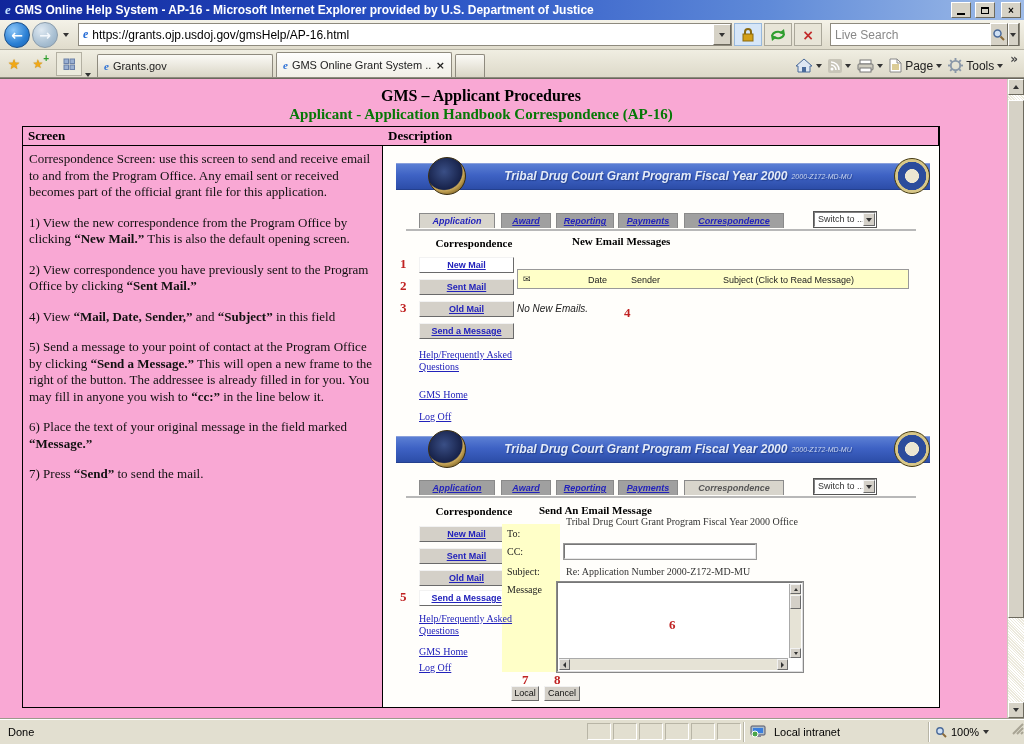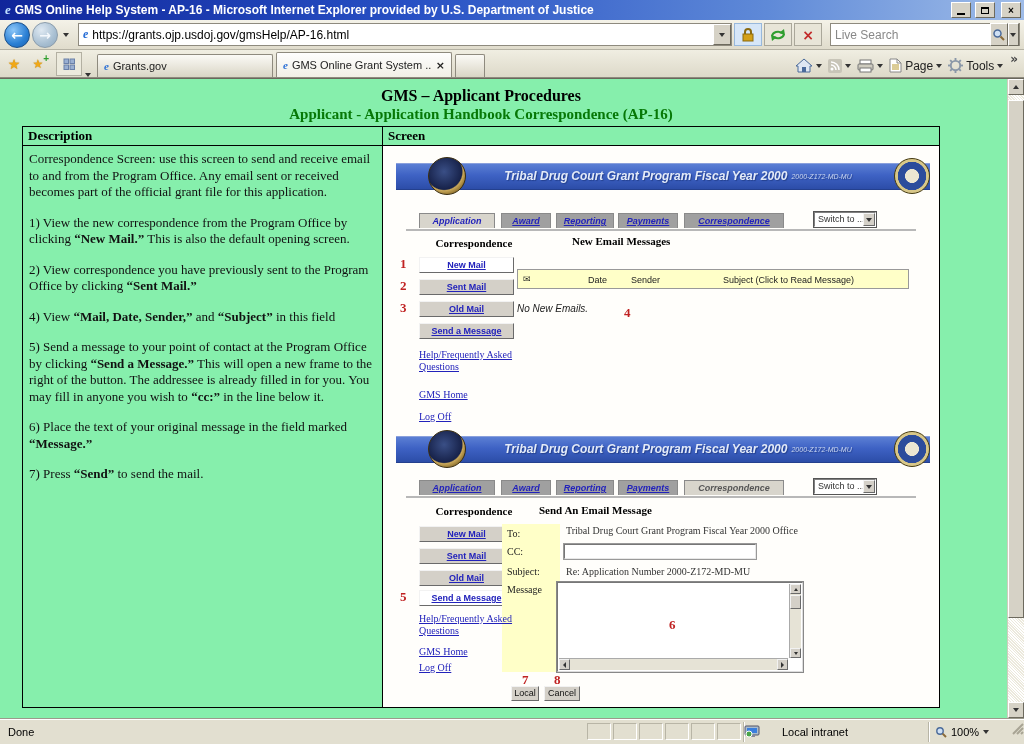--- a/index.html
+++ b/index.html
@@ -60,21 +60,21 @@
   .tab .tab-label { flex:1; white-space:nowrap; overflow:hidden; }
   .tab .tab-close { font:bold 11px "DejaVu Sans",sans-serif; color:#222; }
   .tab-stub { width:30px; height:23px; margin-left:3px; background:linear-gradient(#fbfaf6,#d9d5c5);
     border:1px solid #8e8a7e; border-bottom:none; border-radius:2px 2px 0 0; }
   .tr-spacer { flex:1; }
   .cmd { display:flex; align-items:center; gap:2px; padding:0 3px 4px 0; }
   .cmd-item { display:flex; align-items:center; gap:3px; padding:0 2px; font:12px "Liberation Sans",sans-serif; color:#222; }
   .chevron { font:bold 12px "DejaVu Sans",sans-serif; color:#444; align-self:flex-start; padding:2px 4px 0 2px; }
 
   
-  .viewport { position:relative; height:640px; flex:0 0 640px; background:#86efac; border-top:1px solid #6a675c; }
+  .viewport { position:relative; height:640px; flex:0 0 640px; background:#f9a8d4; border-top:1px solid #6a675c; }
   .helppage { position:absolute; left:0; top:0; right:17px; bottom:0; overflow:hidden; }
   .page-title { text-align:center; width:918px; margin:8px 0 0 22px; font:bold 16px "Liberation Serif",serif; color:#000; }
   .page-subtitle { text-align:center; width:918px; margin:1px 0 3px 22px; font:bold 15px "Liberation Serif",serif; color:#067806; }
   .helptable { margin-left:22px; width:918px; border:1px solid #000; display:grid; grid-template-columns:360px 1fr; }
   .th-cell { font:bold 13px "Liberation Serif",serif; padding:1px 5px; border-bottom:1px solid #000; }
   .th-cell.first { border-right:1px solid #000; }
   .desc-cell { border-right:1px solid #000; padding:5px 6px 4px 6px; }
   .desc-cell p { margin:0 0 14px; font:13px/16.5px "Liberation Serif",serif; color:#111; }
   .screen-cell { position:relative; background:#fffefb; }
 
@@ -131,21 +131,21 @@
   .vs-btn { position:absolute; left:0; width:16px; height:16px; background:#d6d2c6; border:1px solid;
     border-color:#fff #6d6a5e #6d6a5e #fff; display:flex; align-items:center; justify-content:center; }
   .vs-thumb { position:absolute; left:0; width:16px; top:21px; height:518px; background:#d6d2c6; border:1px solid;
     border-color:#fff #6d6a5e #6d6a5e #fff; }
 
   
   .statusbar { height:26px; flex:0 0 26px; display:flex; align-items:center; background:#e2dfd0;
     border-top:1px solid #9c9a8c; box-shadow:inset 0 1px 0 #fff; font:11px "Liberation Sans",sans-serif; color:#000; }
   .sb-done { flex:1; padding-left:8px; }
   .sb-seg { width:24px; height:17px; border:1px solid; border-color:#b8b5a6 #fff #fff #b8b5a6; margin-right:2px; }
-  .sb-zone { width:185px; height:20px; display:flex; align-items:center; gap:22px; 
+  .sb-zone { width:185px; height:20px; display:flex; align-items:center; gap:8px; padding-left:6px;
     border-left:1px solid #b8b5a6; box-shadow:inset 1px 0 0 #fff; }
   .sb-zoom { width:80px; height:20px; display:flex; align-items:center; gap:4px; padding-left:6px;
     border-left:1px solid #b8b5a6; box-shadow:inset 1px 0 0 #fff; }
   .sb-grip { width:16px; height:100%; }
 </style>
 </head>
 <body>
 
 <div class="window">
 
@@ -298,22 +298,22 @@
     </div>
     <span class="chevron">»</span>
   </div>
 
   <div class="viewport">
     <div class="helppage">
       <div class="page-title">GMS – Applicant Procedures</div>
       <div class="page-subtitle">Applicant - Application Handbook Correspondence (AP-16)</div>
 
       <div class="helptable">
+        <div class="th-cell">Screen</div>
         <div class="th-cell first">Description</div>
-        <div class="th-cell">Screen</div>
 
         <div class="desc-cell">
             <p><span>Correspondence Screen: use this screen to send and receive email to and from the Program Office. Any email sent or received becomes part of the official grant file for this application.</span></p>
             <p><span>1) View the new correspondence from the Program Office by clicking </span><span style="font-weight: bold;">“New Mail.”</span><span> This is also the default opening screen.</span></p>
             <p><span>2) View correspondence you have previously sent to the Program Office by clicking </span><span style="font-weight: bold;">“Sent Mail.”</span></p>
             <p><span>4) View </span><span style="font-weight: bold;">“Mail, Date, Sender,”</span><span> and </span><span style="font-weight: bold;">“Subject”</span><span> in this field</span></p>
             <p><span>5) Send a message to your point of contact at the Program Office by clicking </span><span style="font-weight: bold;">“Send a Message.”</span><span>  This will open a new frame to the right of the button. The addressee is already filled in for you.  You may fill in anyone you wish to </span><span style="font-weight: bold;">“cc:”</span><span> in the line below it.</span></p>
             <p><span>6) Place the text of your original message in the field marked </span><span style="font-weight: bold;">“Message.”</span></p>
             <p><span>7) Press </span><span style="font-weight: bold;">“Send”</span><span> to send the mail.</span></p>
           </div>
@@ -395,21 +395,21 @@
             <div class="gms-h" style="left:145px;top:79px">Send An Email Message</div>
 
             <div class="gms-btn" style="left:25px;top:101px"><span>New Mail</span></div>
             <div class="gms-btn" style="left:25px;top:123px"><span>Sent Mail</span></div>
             <div class="gms-btn" style="left:25px;top:145px"><span>Old Mail</span></div>
             <div class="callout" style="left:6px;top:164px">5</div>
             <div class="gms-btn white" style="left:25px;top:165px"><span>Send a Message</span></div>
 
             <div class="gms-formcol" style="left:108px;top:99px;width:58px;height:148px"></div>
             <div class="gms-flabel" style="left:113px;top:103px">To:</div>
-            <div class="gms-fvalue" style="left:172px;top:100px">Tribal Drug Court Grant Program Fiscal Year 2000 Office</div>
+            <div class="gms-fvalue" style="left:172px;top:91px">Tribal Drug Court Grant Program Fiscal Year 2000 Office</div>
             <div class="gms-flabel" style="left:113px;top:121px">CC:</div>
             <div class="gms-input" style="left:170px;top:119px;width:192px;height:15px"></div>
             <div class="gms-flabel" style="left:113px;top:141px">Subject:</div>
             <div class="gms-fvalue" style="left:172px;top:141px">Re: Application Number 2000-Z172-MD-MU</div>
             <div class="gms-flabel" style="left:113px;top:159px">Message</div>
 
             <div class="gms-textarea" style="left:163px;top:157px;width:246px;height:90px">
               <div class="ta-vscroll">
                 <span class="ta-btn" style="top:0;left:0">
                     <span class="tri tri-up" style="border-bottom-width:3px;border-left-width:2.5px;border-right-width:2.5px"></span>

